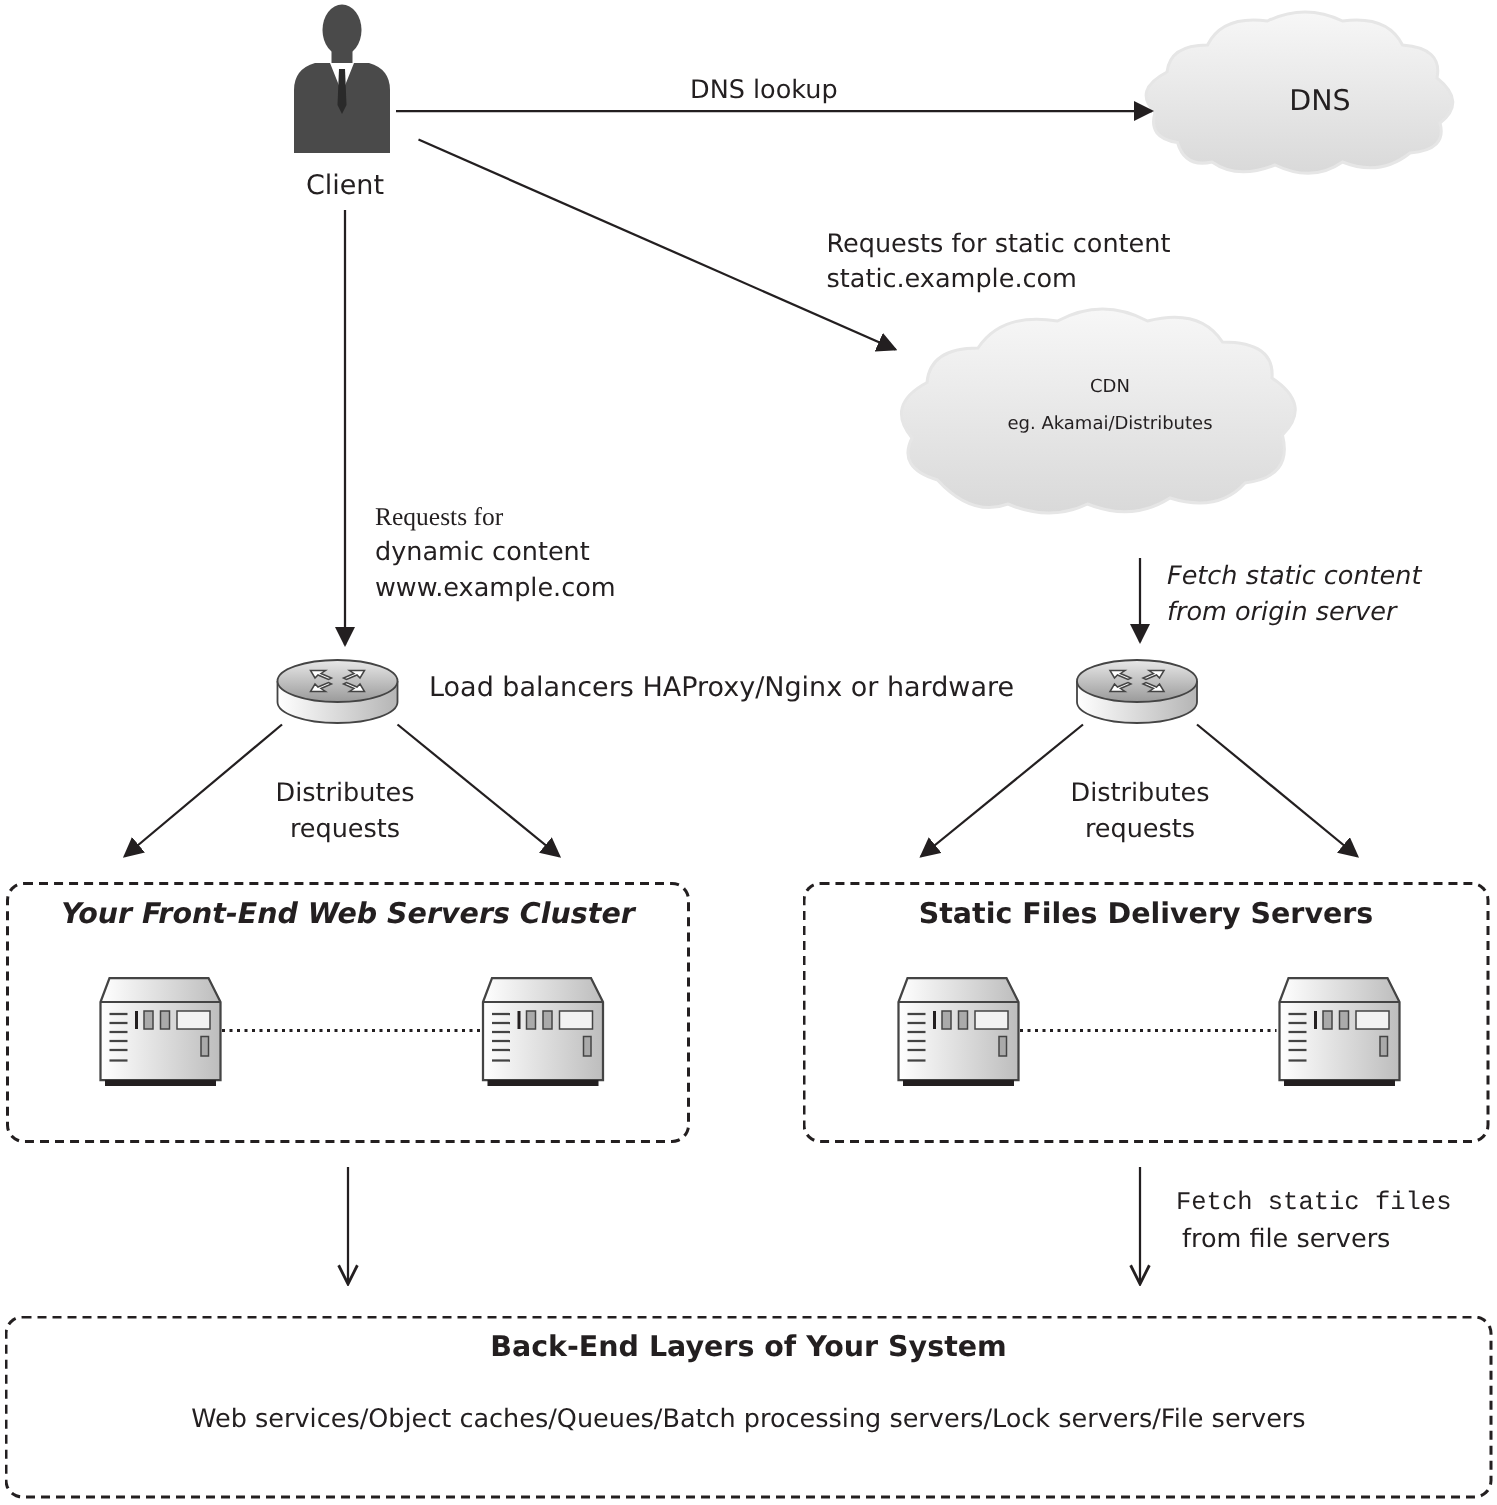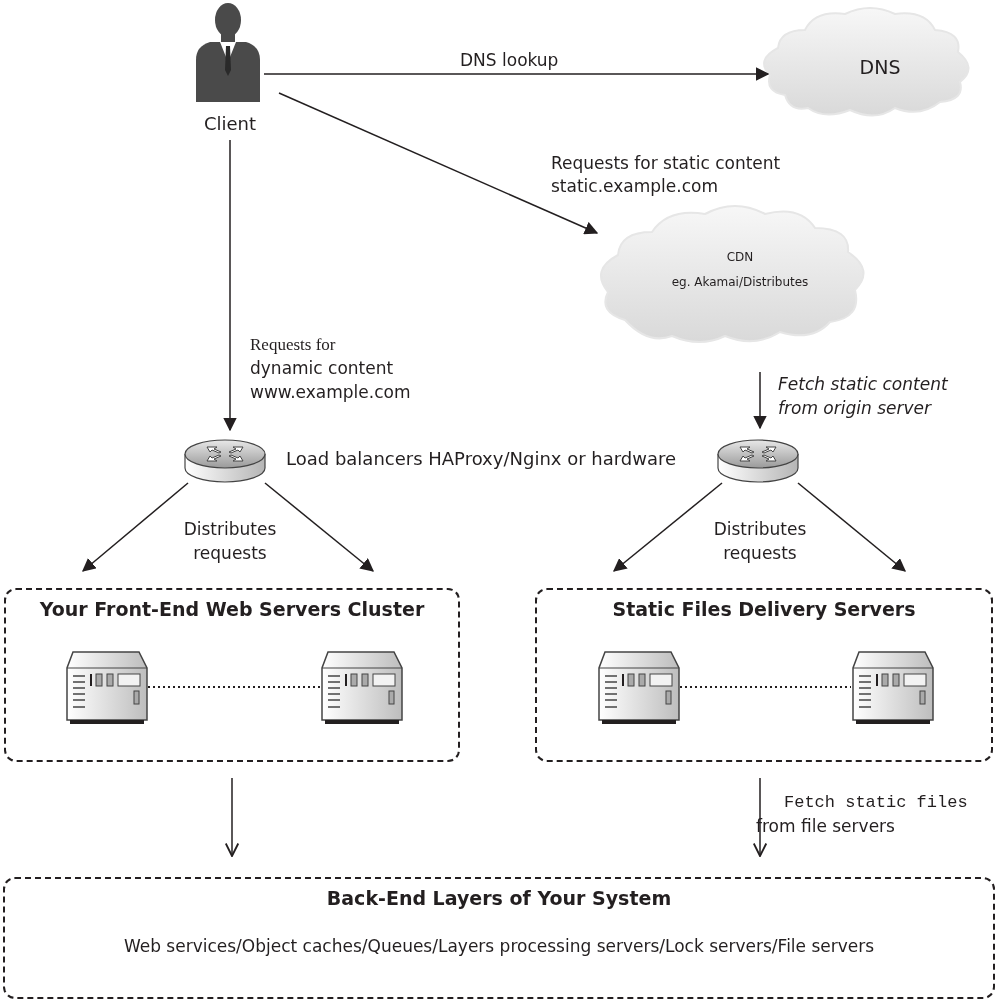--- a/index.html
+++ b/index.html
@@ -127,26 +127,26 @@
 <div class="lbl" style="left:778px;top:373px;font-style:italic;">Fetch static content</div>
 <div class="lbl" style="left:778px;top:397px;font-style:italic;">from origin server</div>
 
 <div class="lbl" style="left:286px;top:447px;font-size:18px;">Load balancers HAProxy/Nginx or hardware</div>
 
 <div class="lbl ctr" style="left:170px;top:518px;width:120px;">Distributes</div>
 <div class="lbl ctr" style="left:170px;top:542px;width:120px;">requests</div>
 <div class="lbl ctr" style="left:700px;top:518px;width:120px;">Distributes</div>
 <div class="lbl ctr" style="left:700px;top:542px;width:120px;">requests</div>
 
-<div class="box" style="left:4px;top:588px;width:456px;height:174px;">
+<div class="box" style="left:4px;top:588px;width:456px;height:174px;font-style:italic;">
   <div class="lbl ctr bold" style="left:0;top:8px;width:452px;">Your Front-End Web Servers Cluster</div>
 </div>
 <div class="box" style="left:535px;top:588px;width:458px;height:174px;">
   <div class="lbl ctr bold" style="left:0;top:8px;width:454px;">Static Files Delivery Servers</div>
 </div>
 
 <div class="lbl" style="left:784px;top:791px;font-family:Liberation Mono, monospace;">Fetch static files</div>
-<div class="lbl" style="left:756px;top:815px;">from file servers</div>
+<div class="lbl" style="left:788px;top:815px;">from file servers</div>
 
 <div class="box" style="left:3px;top:877px;width:992px;height:122px;">
   <div class="lbl ctr bold" style="left:0;top:8px;width:988px;">Back-End Layers of Your System</div>
-  <div class="lbl ctr" style="left:0;top:56px;width:988px;">Web services/Object caches/Queues/Layers processing servers/Lock servers/File servers</div>
+  <div class="lbl ctr" style="left:0;top:56px;width:988px;">Web services/Object caches/Queues/Batch processing servers/Lock servers/File servers</div>
 </div>
 
 </body></html>

